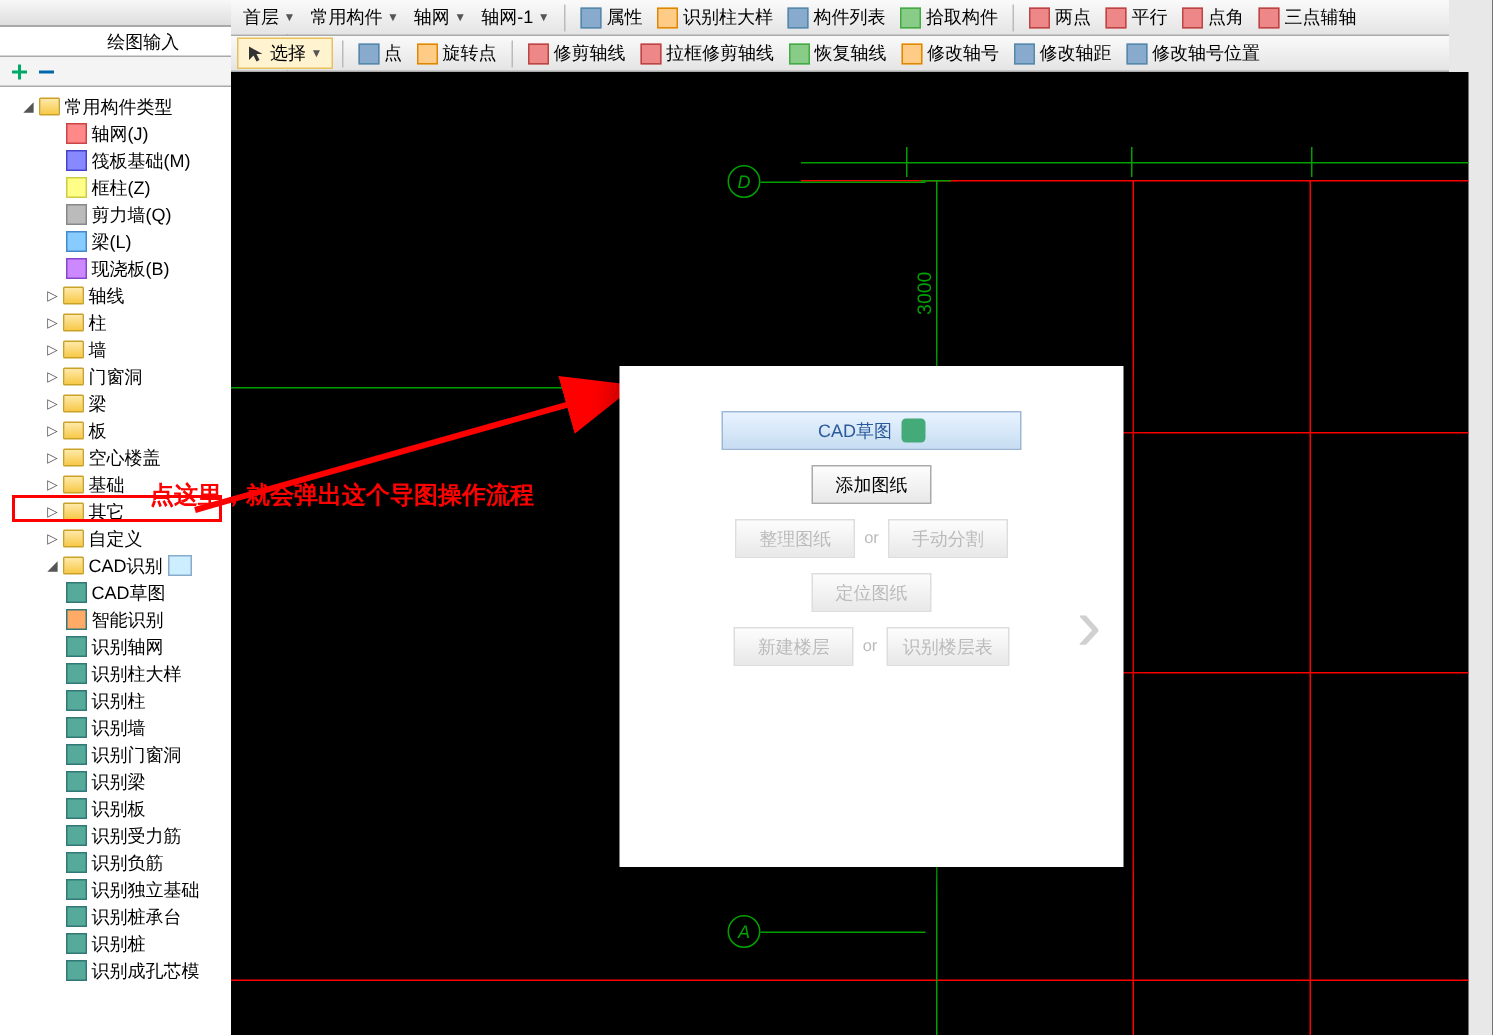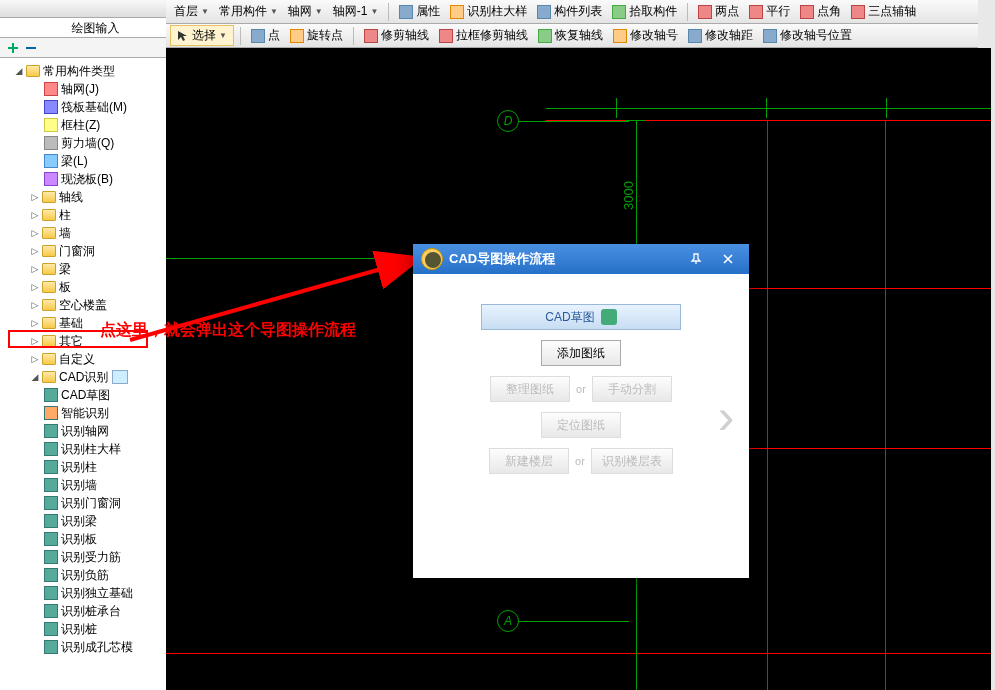--- a/index.html
+++ b/index.html
@@ -16,21 +16,21 @@
 .tree-item.l1 { padding-left: 14px; }
 .tree-item.l2 { padding-left: 30px; }
 .tree-item.l3 { padding-left: 44px; text-align: right; }
 .expander { width: 10px; height: 10px; margin-right: 2px; display: inline-flex; align-items: center; justify-content: center; font-size: 9px; color: #555; }
 .folder-icon { width: 14px; height: 12px; background: linear-gradient(#ffe9a8,#f7c948); border: 1px solid #c9a227; margin-right: 3px; border-radius: 1px; }
 .item-icon { width: 14px; height: 14px; margin-right: 3px; display: inline-block; background: #5a9; border: 1px solid #377; }
 .tree-label { font-size: 12px; }
 
 .cad-highlight { position: absolute; left: 8px; top: 330px; width: 140px; height: 18px; border: 2px solid #ff0000; pointer-events: none; z-index: 5; }
 
-.right-area { position: absolute; left: 166px; top: 0; width: 812px; height: 690px; }
+.right-area { position: absolute; left: 154px; top: 0; width: 812px; height: 690px; }
 .top-toolbar { height: 24px; background: linear-gradient(#fafafa,#e4e4e4); border-bottom: 1px solid #aaa; display: flex; align-items: center; padding: 0 4px; gap: 2px; }
 .tb-sep { width: 1px; height: 18px; background: #bbb; margin: 0 4px; }
 .tb-item { display: flex; align-items: center; gap: 3px; padding: 0 4px; height: 20px; }
 .tb-icon { width: 14px; height: 14px; background: #8ac; border: 1px solid #58a; }
 .tb-icon.orange { background: #fc8; border-color: #d80; }
 .tb-icon.green { background: #8c8; border-color: #4a4; }
 .tb-icon.red { background: #e88; border-color: #b44; }
 .tb-dd { font-size: 8px; color: #555; }
 
 .second-toolbar { height: 24px; background: linear-gradient(#fafafa,#e4e4e4); border-bottom: 1px solid #aaa; display: flex; align-items: center; padding: 0 4px; gap: 2px; }
@@ -357,34 +357,20 @@
 <svg class="annotation-arrow" style="left:120px;top:250px;width:320px;height:100px">
   <defs>
       <marker id="ah" markerWidth="12" markerHeight="10" refX="11" refY="5" orient="auto">
         <path d="M0 0 L12 5 L0 10 Z" fill="#ff0000"></path>
       </marker>
     </defs>
   <line x1="10" y1="90" x2="300" y2="8" stroke="#ff0000" stroke-width="4" marker-end="url(#ah)"></line>
 </svg>
 
 <div class="dialog">
-  <div class="dialog-title">
-    <span class="avatar"></span>
-    <span class="dialog-title-text">CAD导图操作流程</span>
-    <span class="win-btn">
-        <svg width="12" height="12" viewBox="0 0 12 12">
-          <path d="M4 1h4v5l2 2H2l2-2V1zM6 8v3" stroke="#fff" stroke-width="1.3" fill="none"></path>
-        </svg>
-      </span>
-    <span class="win-btn">
-        <svg width="12" height="12" viewBox="0 0 12 12">
-          <path d="M2 2l8 8M10 2l-8 8" stroke="#fff" stroke-width="1.6"></path>
-        </svg>
-      </span>
-  </div>
   <div class="dialog-body">
     <div class="step-header">
       <span>CAD草图</span>
       <span class="gear"></span>
     </div>
     <div class="step-btn">添加图纸</div>
     <div class="step-row">
       <div class="step-btn disabled">整理图纸</div>
       <span class="step-or">or</span>
       <div class="step-btn disabled">手动分割</div>

